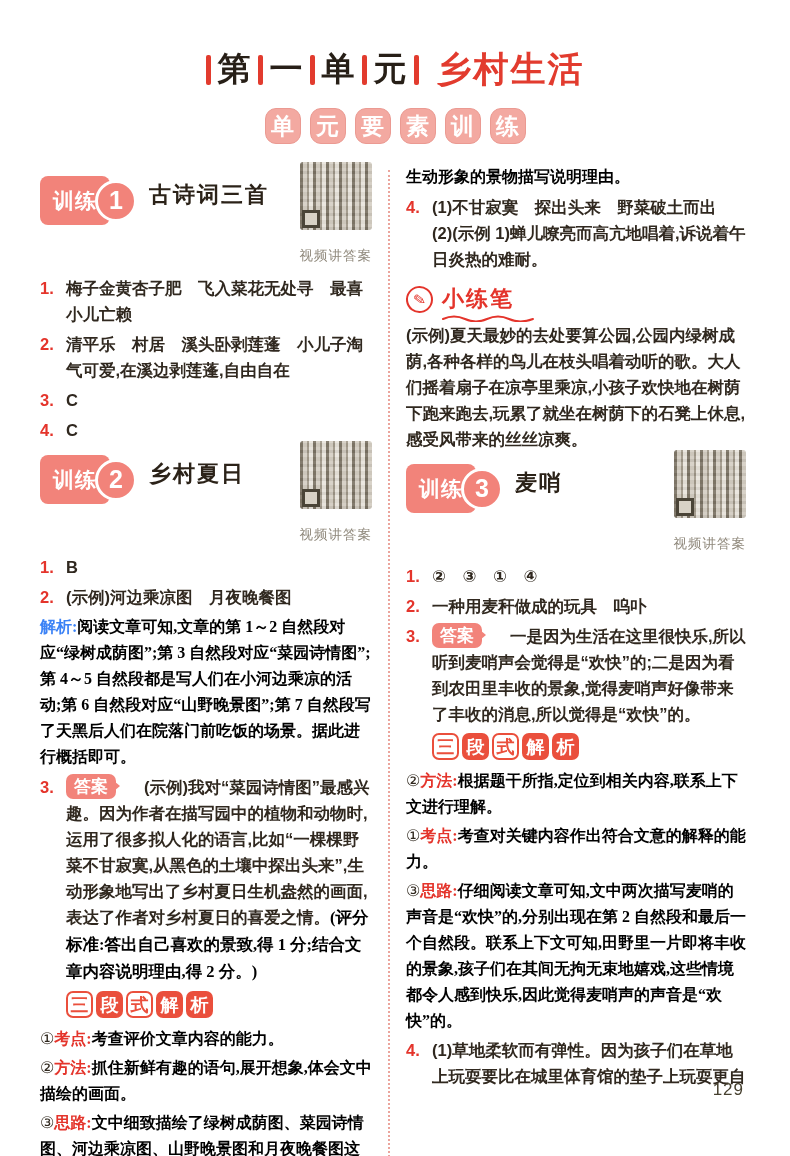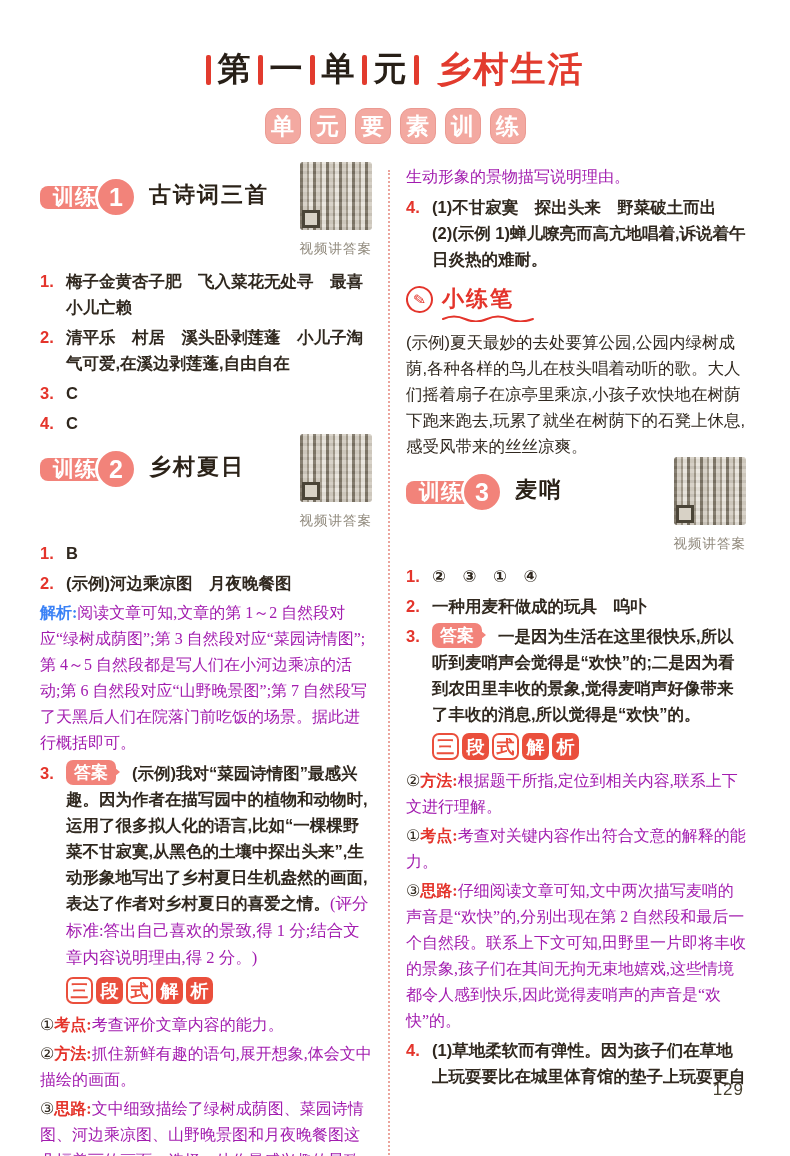--- a/index.html
+++ b/index.html
@@ -23,51 +23,51 @@
 
   
   .columns{display:flex;padding:0 40px;margin-top:20px;align-items:stretch;}
   .col{width:332px;}
   .col.rightc{width:340px;}
   .divider{width:0;border-left:2px dotted #eba49c;margin:6px 16px 0 16px;}
 
   
   .train-header{display:flex;align-items:flex-start;margin:6px 0 10px;}
   .train-badge{display:flex;align-items:center;flex:none;margin-top:6px;}
-  .train-pill{height:23px;min-width:60px;background:#f2837a;border-radius:8px;color:#fff;
+  .train-pill{height:49px;min-width:60px;background:#f2837a;border-radius:8px;color:#fff;
     font-size:21px;font-weight:700;display:flex;align-items:center;justify-content:center;padding:0 5px;letter-spacing:1px;}
   .train-circle{width:42px;height:42px;border-radius:50%;background:#f2837a;border:3px solid #fff;
     margin-left:-15px;color:#fff;font-size:25px;font-weight:700;display:flex;align-items:center;justify-content:center;box-sizing:border-box;}
   .train-title{font-size:22px;font-weight:700;margin:10px 0 0 12px;color:#2b2218;
     font-family:"Liberation Serif","DejaVu Serif",serif;letter-spacing:2px;}
   .qr-wrap{margin-left:auto;text-align:center;margin-top:-8px;flex:none;}
   .qr{position:relative;width:72px;height:68px;border-radius:3px;margin:0 auto;
     background:
       repeating-linear-gradient(90deg, rgba(118,110,96,.85) 0 3px, rgba(214,208,198,.85) 3px 7px, rgba(158,150,136,.85) 7px 9px, rgba(236,232,225,.85) 9px 13px),
       repeating-linear-gradient(0deg, #6e685c 0 3px, #cfc9bf 3px 6px, #98917f 6px 10px, #e5e1d8 10px 14px);
     filter:blur(.6px);}
   .qr::after{content:"";position:absolute;left:2px;bottom:2px;width:12px;height:12px;
     border:3px solid #4a4437;background:#d8d2c6;}
-  .qr-caption{font-size:13.5px;color:#8f887b;margin-top:10px;letter-spacing:1px;
+  .qr-caption{font-size:13.5px;color:#8f887b;margin-top:17px;letter-spacing:1px;
     font-family:"Liberation Serif","DejaVu Serif",serif;}
 
   
   .item{display:flex;margin-bottom:4px;}
   .inum{color:#e4342b;font-weight:700;font-size:16.5px;width:26px;flex:none;line-height:26px;}
   .itext{flex:1;font-size:16.5px;line-height:26px;font-weight:700;color:#30281f;}
-  .kai{font-family:"Liberation Serif","DejaVu Serif",serif;font-weight:400;color:#a21caf;}
+  .kai{font-family:"Liberation Serif","DejaVu Serif",serif;font-weight:700;color:#000000;}
   .indent{margin-left:26px;}
   .jiexi{font-size:16px;line-height:26px;margin:1px 0 4px;}
   .jx-label{font-family:"Liberation Serif","DejaVu Serif",serif;font-weight:700;color:#3b82f6;}
-  .para{font-weight:400;font-size:16.5px;line-height:26px;margin:15px 0 6px;}
+  .para{font-weight:700;font-size:16.5px;line-height:26px;margin:8px 0 6px;}
   .cont{font-size:16px;line-height:26px;margin:0 0 4px;}
 
   
   .answer-badge{display:inline-block;position:relative;background:#f2837a;color:#fff;font-weight:700;
-    font-size:17px;line-height:25px;padding:0 8px;border-radius:7px;margin-right:16px;vertical-align:1px;}
+    font-size:17px;line-height:25px;padding:0 8px;border-radius:7px;margin-right:28px;vertical-align:1px;}
   .answer-badge::after{content:"";position:absolute;right:-9px;top:7px;border:5px solid transparent;border-left:6px solid #f2837a;}
 
   
   .sanduan{display:flex;gap:3px;margin:6px 0 8px 26px;}
   .tile{width:27px;height:27px;border-radius:7px;display:flex;align-items:center;justify-content:center;
     font-size:18px;font-weight:700;box-sizing:border-box;}
   .tile.outline{border:2px solid #ea4f3c;color:#ea4f3c;background:#fff;}
   .tile.filled{background:#ea4f3c;color:#fff;}
 
   .point{margin:1px 0 3px;font-size:16px;line-height:26px;}

